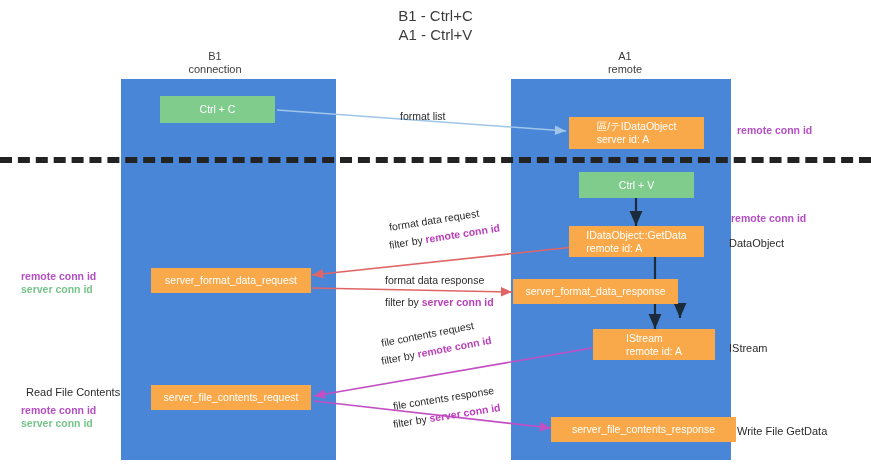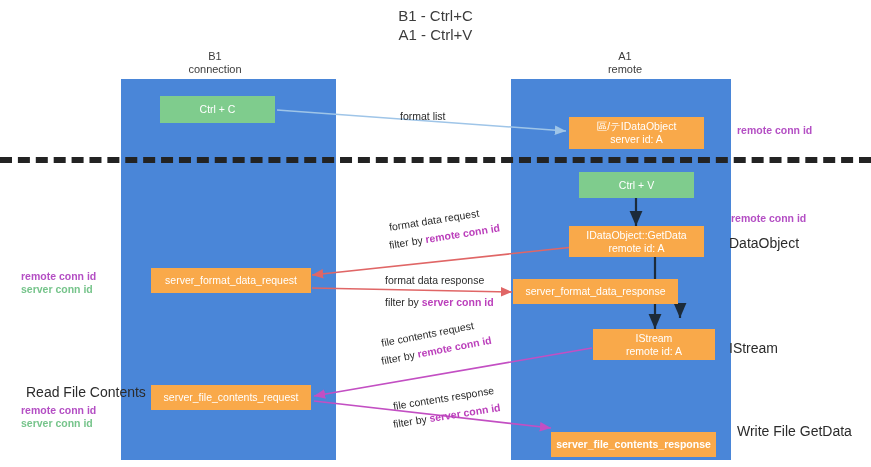--- a/index.html
+++ b/index.html
@@ -48,21 +48,21 @@
   
   .node {
     box-sizing: border-box;
     display: flex;
     flex-direction: column;
     align-items: center;
     justify-content: center;
     color: #ffffff;
     font-size: 10.5px;
     line-height: 13px;
-    text-align: center;
+    text-align: left;
     white-space: pre-line;
     padding: 2px 4px;
   }
   .node.green { background: #7fcc8d; }
   .node.orange { background: #f9a94a; }
 
   
   .divider {
     border-top: 6px dashed #232323;
     width: 871px;
@@ -75,21 +75,21 @@
     color: #2b2b2b;
     line-height: 15px;
     white-space: nowrap;
   }
   .edge-label .accent-remote { color: #bb3fbb; font-weight: bold; }
   .edge-label .accent-server { color: #bb3fbb; font-weight: bold; }
   .rot-up { transform: rotate(-9deg); transform-origin: left top; }
   .rot-up2 { transform: rotate(-11deg); transform-origin: left top; }
   .legend-remote { color: #b44fc4; font-weight: bold; font-size: 10.5px; line-height: 14px; }
   .legend-server { color: #76c48b; font-weight: bold; font-size: 10.5px; line-height: 14px; }
-  .plain-note { font-size: 14px; color: #2b2b2b; line-height: 14px; }
+  .plain-note { font-size: 11px; color: #2b2b2b; line-height: 14px; }
 
   svg.overlay {
     position: absolute;
     left: 0; top: 0;
     width: 871px; height: 467px;
     pointer-events: none;
   }
 </style>
 </head>
 <body>
@@ -154,21 +154,21 @@
 
   <div class="abs node orange" style="left:151px; top:268px; width:160px; height:25px;">server_format_data_request</div>
 
   <div class="abs node orange" style="left:513px; top:279px; width:165px; height:25px;">server_format_data_response</div>
 
   <div class="abs node orange" style="left:593px; top:329px; width:122px; height:31px;">IStream
 remote id: A</div>
 
   <div class="abs node orange" style="left:151px; top:385px; width:160px; height:25px;">server_file_contents_request</div>
 
-  <div class="abs node orange" style="left:551px; top:432px; width:165px; height:25px;font-weight:bold;">server_file_contents_response</div>
+  <div class="abs node orange" style="left:551px; top:417px; width:185px; height:25px;">server_file_contents_response</div>
 
   <div class="abs edge-label" style="left:400px; top:101px;margin-top:8px;">format list</div>
 
   <div class="abs" style="left:388px; top:220px;">
     <div class="edge-label rot-up">format data request</div>
     <div class="edge-label rot-up" style="margin-top:3px;"><span>filter by </span><span class="accent-remote">remote conn id</span></div>
   </div>
 
   <div class="abs" style="left:385px; top:273px;">
     <div class="edge-label">format data response</div>

